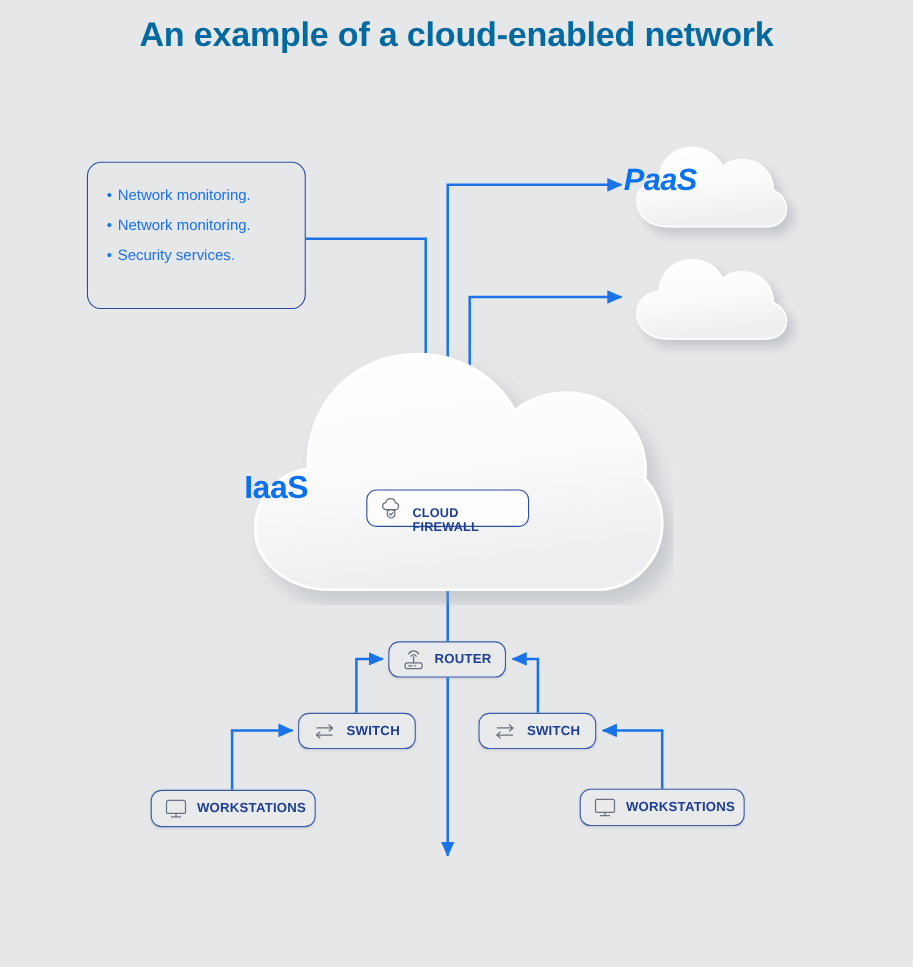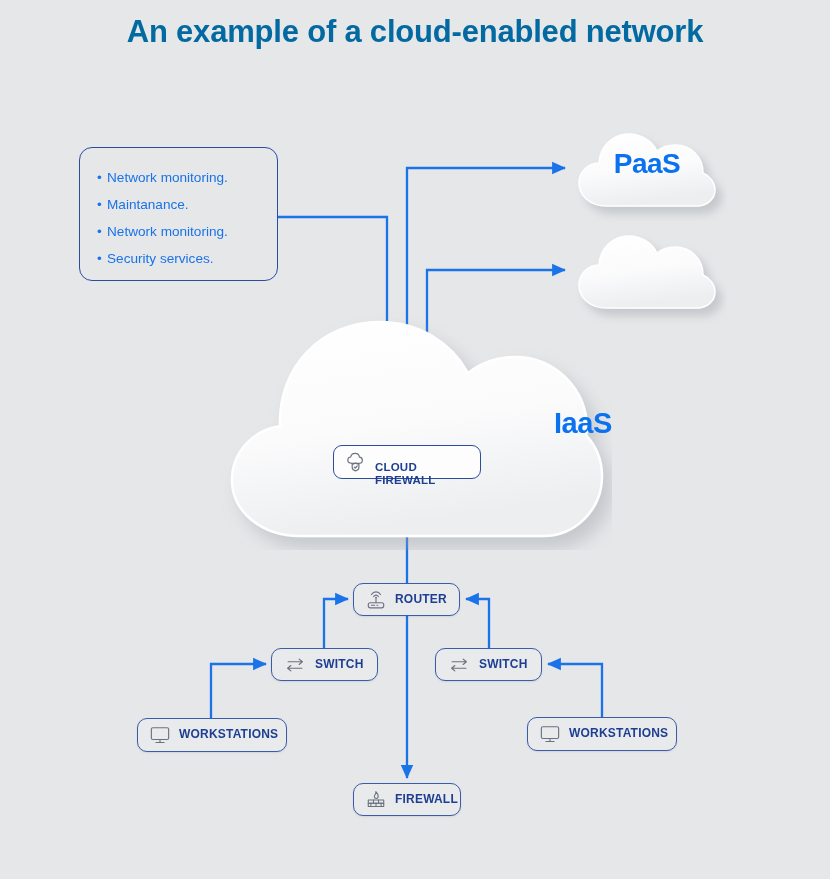--- a/index.html
+++ b/index.html
@@ -72,39 +72,40 @@
 
   
   .cloud-wrap {
     position: absolute;
   }
   .cloud-wrap svg { display: block; }
   .cloud-label {
     position: absolute;
     font-weight: bold;
     color: #0b72ef;
-    text-align: center;
+    text-align: left;
     width: 100%;
     letter-spacing: -0.5px;
+    font-style: italic;
   }
   #cloud-paas { left: 567px; top: 118px; width: 160px; height: 104px; }
   #cloud-saas { left: 567px; top: 220px; width: 160px; height: 104px; }
   #cloud-paas .cloud-label,
   #cloud-saas .cloud-label {
     top: 30px; left: 0;
     font-size: 28px;
   }
   #cloud-iaas { left: 222px; top: 300px; width: 390px; height: 250px; }
 
   .iaas-label {
     position: absolute;
     left: 222px;
-    top: 407px;
+    top: 428px;
     width: 390px;
-    text-align: right;
+    text-align: left;
     font-size: 29px;
     font-weight: bold;
     color: #0b72ef;
     letter-spacing: -0.4px;
   }
 
   
   .node {
     position: absolute;
     box-sizing: border-box;
@@ -195,21 +196,20 @@
       <path d="M211,718 L211,664 L266,664" marker-end="url(#arrow)"></path>
 
       <path d="M602,717 L602,664 L548,664" marker-end="url(#arrow)"></path>
 
       <path d="M407,616 L407,778" marker-end="url(#arrow)"></path>
     </g>
   </svg>
 
   <div class="list-box">
     <div class="list-item"><span class="bullet">•</span><span>Network monitoring.</span></div>
-    <div class="list-item"><span class="bullet">•</span><span>Maintanance.</span></div>
     <div class="list-item"><span class="bullet">•</span><span>Network monitoring.</span></div>
     <div class="list-item"><span class="bullet">•</span><span>Security services.</span></div>
   </div>
 
   <div class="cloud-wrap" id="cloud-paas">
     <svg width="160" height="104" viewBox="0 0 160 104">
       <path filter="url(#cloudShadowSm)" fill="url(#cloudGrad)" stroke="#ffffff" stroke-width="1.5" d="M40,88 C22,88 12,77 12,65 C12,54 21,45 32,45 C33,28 46,16 62,16
            C74,16 85,23 90,33 C95,29 101,27 108,27 C124,27 136,39 136,55
            C143,58 148,65 148,72 C148,81 140,88 130,88 Z"></path>
     </svg>
@@ -296,30 +296,15 @@
     <span class="glyph">
       <svg width="22" height="20" viewBox="0 0 24 22" fill="none" stroke="#6b7280" stroke-width="1.25" stroke-linecap="round" stroke-linejoin="round">
         <rect x="2.5" y="3" width="19" height="13" rx="1.6"></rect>
         <line x1="12" y1="16" x2="12" y2="19"></line>
         <line x1="7.5" y1="19.3" x2="16.5" y2="19.3"></line>
       </svg>
     </span>
     <span class="node-label">WORKSTATIONS</span>
   </div>
 
-  <div class="node" id="node-firewall">
-    <span class="glyph">
-      <svg width="22" height="20" viewBox="0 0 24 22" fill="none" stroke="#6b7280" stroke-width="1.2" stroke-linecap="round" stroke-linejoin="round">
-        <path d="M11.8,1.8 C12.6,4.2 10.2,5.2 10.2,7.2 C10.2,8.5 11.1,9.4 12.2,9.4 C13.5,9.4 14.4,8.4 14.4,7.0 C14.4,5.4 13.3,3.2 11.8,1.8 Z"></path>
-        <rect x="3.5" y="11" width="17" height="3.6"></rect>
-        <rect x="3.5" y="14.6" width="17" height="3.6"></rect>
-        <line x1="9.2" y1="11" x2="9.2" y2="14.6"></line>
-        <line x1="14.8" y1="11" x2="14.8" y2="14.6"></line>
-        <line x1="6.4" y1="14.6" x2="6.4" y2="18.2"></line>
-        <line x1="12" y1="14.6" x2="12" y2="18.2"></line>
-        <line x1="17.6" y1="14.6" x2="17.6" y2="18.2"></line>
-      </svg>
-    </span>
-    <span class="node-label">FIREWALL</span>
-  </div>
 
 
 </div>
 
 </body></html>

